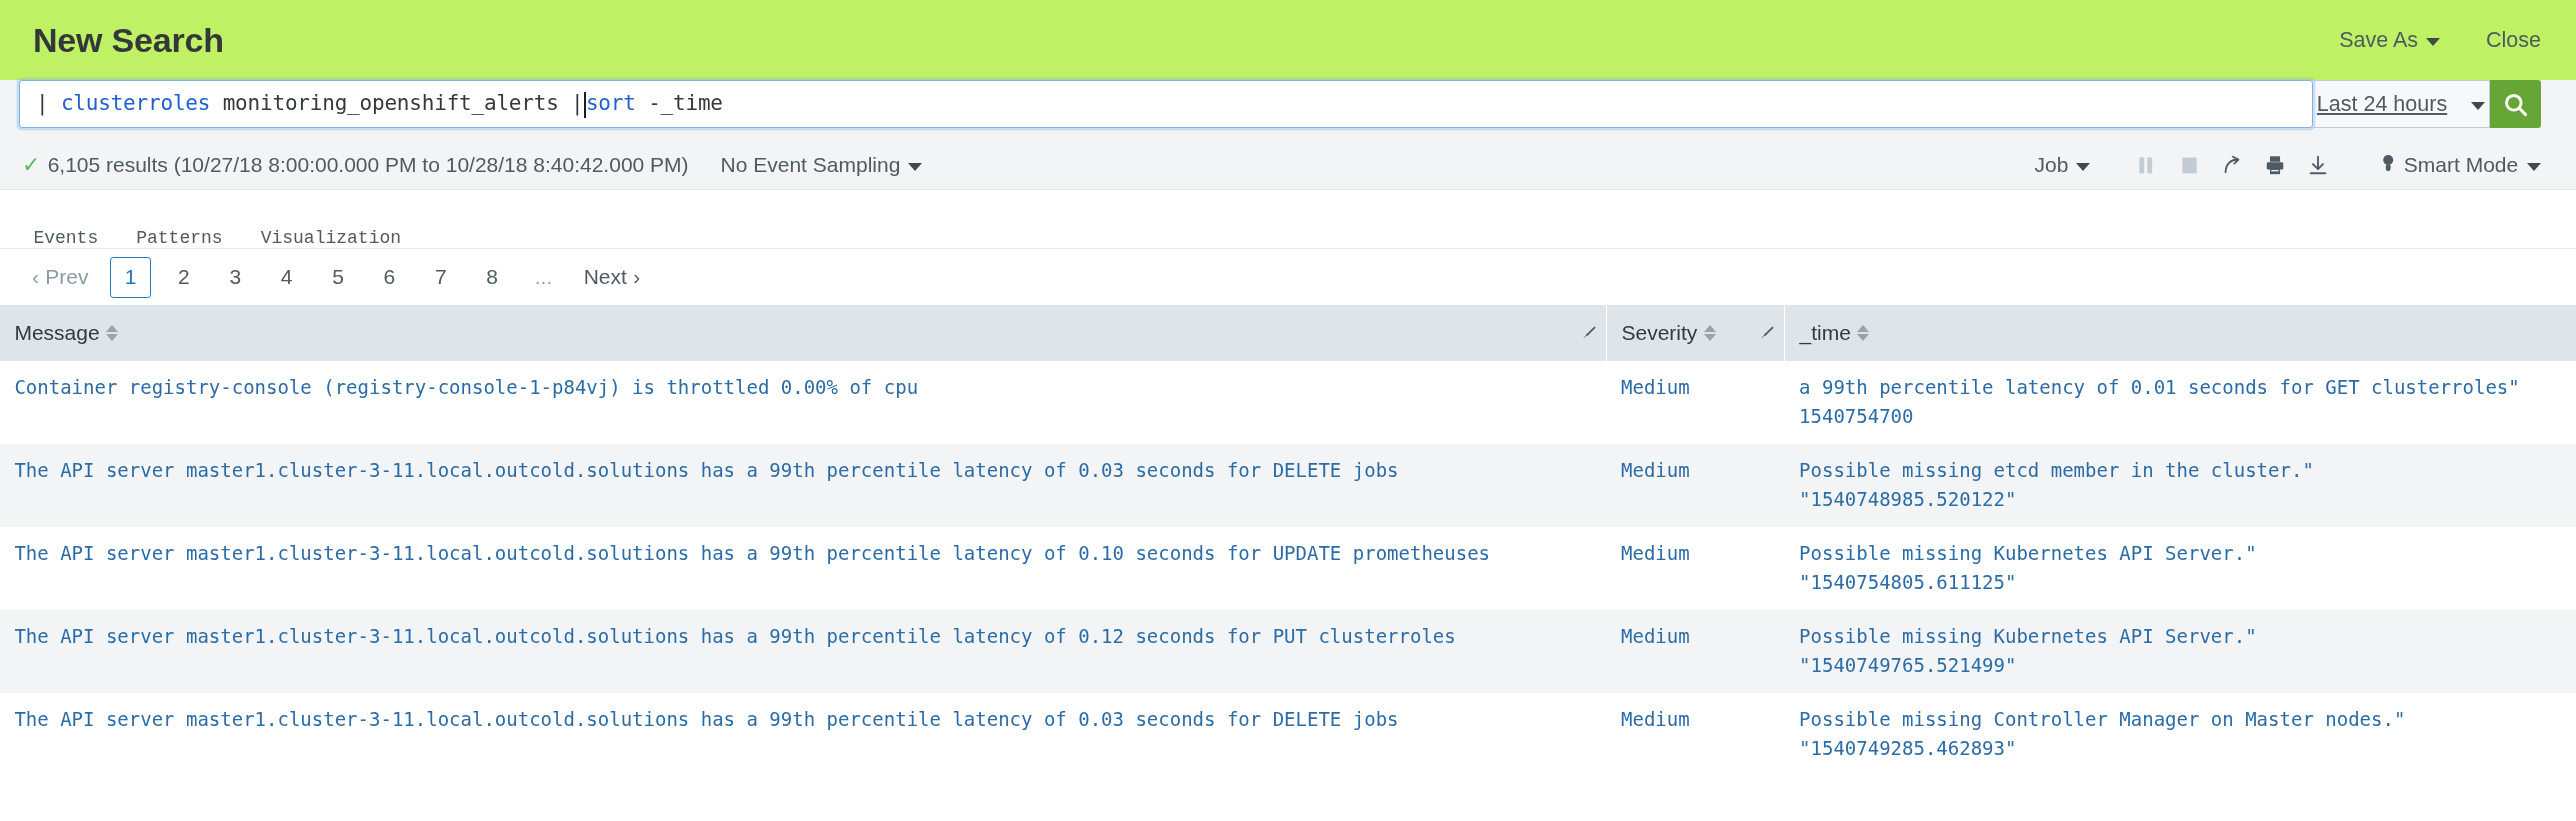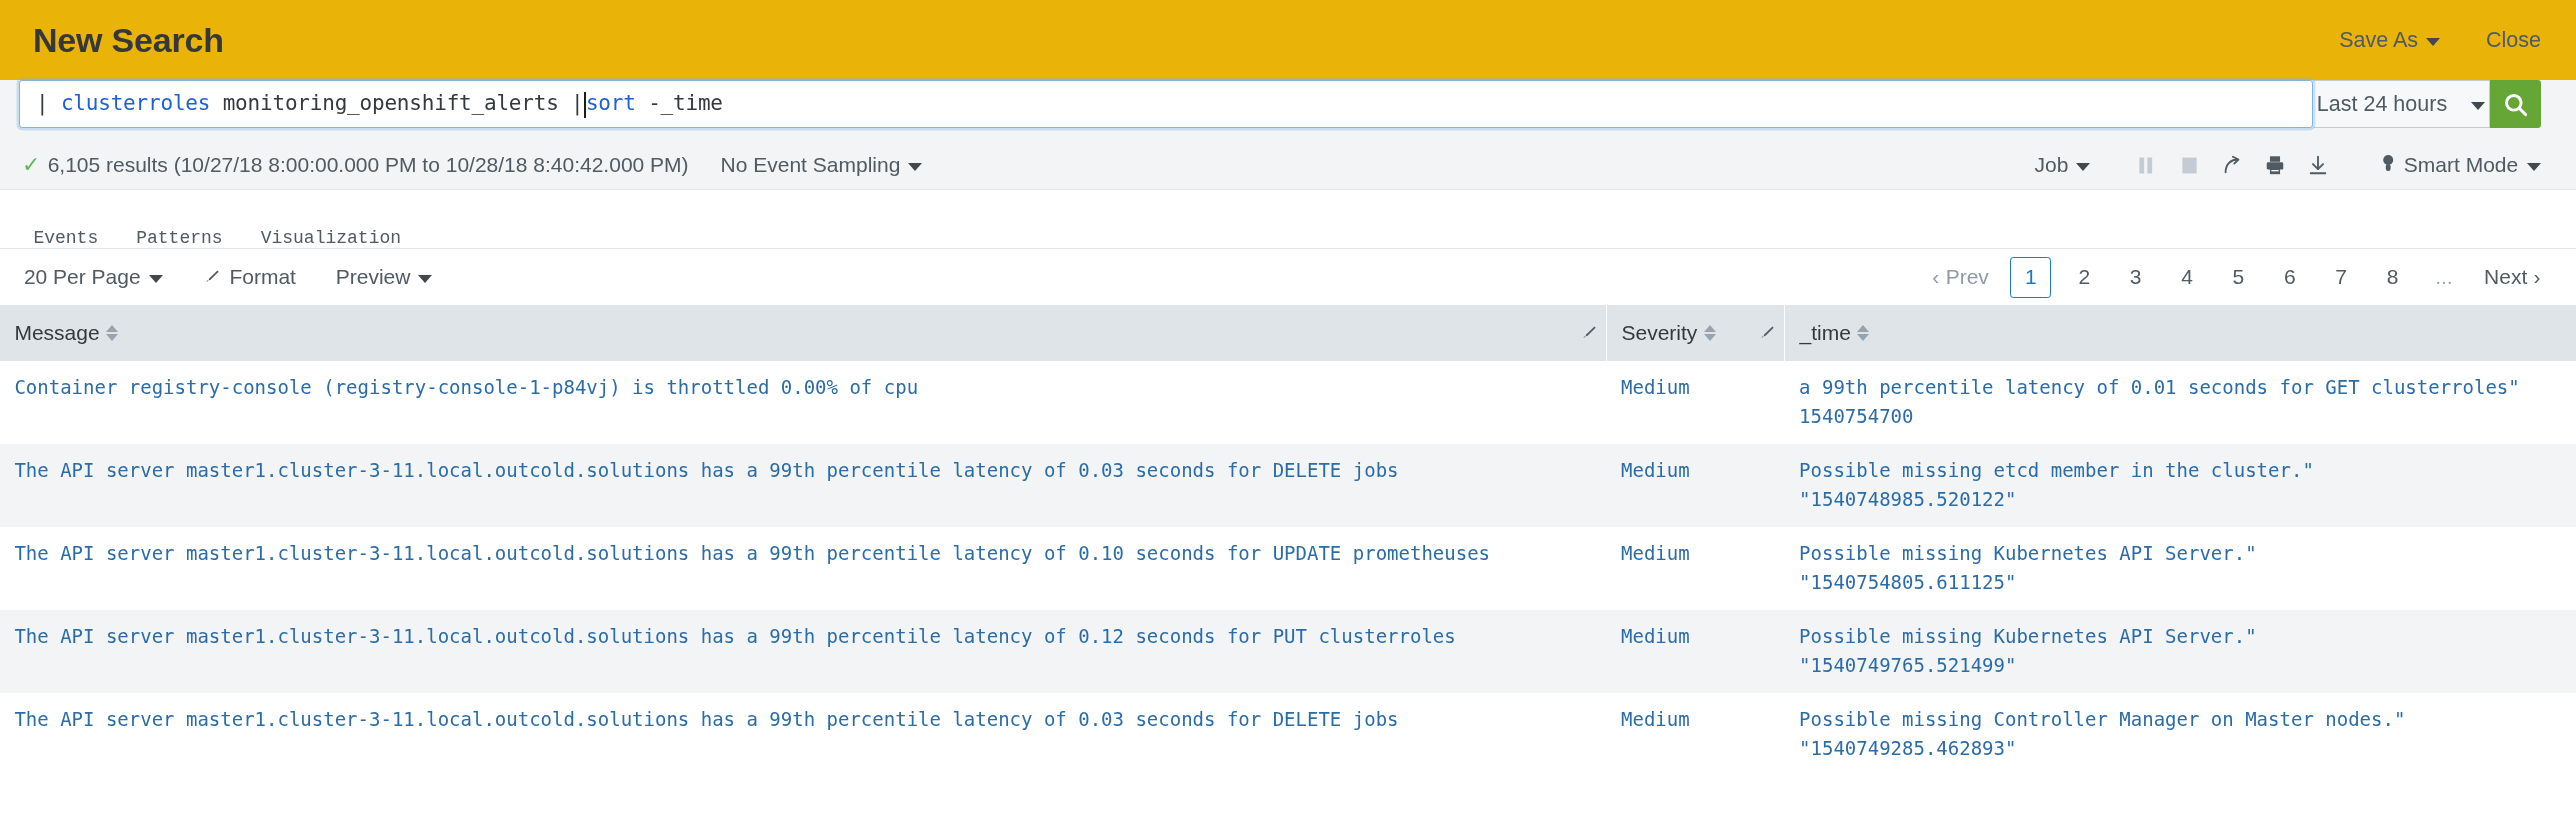--- a/index.html
+++ b/index.html
@@ -7,21 +7,21 @@
     width: 2576px;
     height: 821px;
     background: #ffffff;
     font-family: "Liberation Sans", sans-serif;
     overflow: hidden;
   }
 
   
   .app-header {
     height: 80px;
-    background: #eab308;
+    background: #bef264;
     display: flex;
     align-items: center;
     justify-content: space-between;
     padding: 0 35px 0 33px;
   }
   .page-title {
     font-size: 34px;
     font-weight: bold;
     color: #34383a;
     letter-spacing: -0.2px;
@@ -94,20 +94,21 @@
     background: #f7f8f9;
     border: 0.8px solid #c3cbd4;
     border-left: none;
     display: flex;
     align-items: center;
     justify-content: center;
     gap: 24px;
     font-size: 21.5px;
     color: #4f5a62;
     cursor: pointer;
+    text-decoration: underline;
   }
   .search-submit {
     width: 51px;
     height: 48px;
     background: #65a637;
     border-radius: 0 3.2px 3.2px 0;
     display: flex;
     align-items: center;
     justify-content: center;
     cursor: pointer;
@@ -347,37 +348,20 @@
     </div>
   <div class="tab">
       <span>Patterns</span>
     </div>
   <div class="tab">
       <span>Visualization</span>
     </div>
 </div>
 
 <div class="table-toolbar">
-  <div class="toolbar-left">
-    <div class="toolbar-item">
-      <span>20 Per Page</span>
-      <span class="caret-down"></span>
-    </div>
-    <div class="toolbar-item">
-      <svg width="19" height="19" viewBox="0 0 24 24">
-        <path d="M19.5 3.2 L21 4.7 L10.8 14.9 L8.2 15.8 L9.1 13.2 Z" fill="#4f5a62"></path>
-        <path d="M8.2 15.8 L6.4 17.6 L5.6 16.8 L7.4 15.0 Z" fill="#7b8692"></path>
-      </svg>
-      <span>Format</span>
-    </div>
-    <div class="toolbar-item">
-      <span>Preview</span>
-      <span class="caret-down"></span>
-    </div>
-  </div>
   <div class="pager">
     <div class="pager-arrow">
       <span>‹</span>
       <span>Prev</span>
     </div>
     <div class="pager-num current">
         <span>1</span>
       </div>
     <div class="pager-num">
         <span>2</span>

